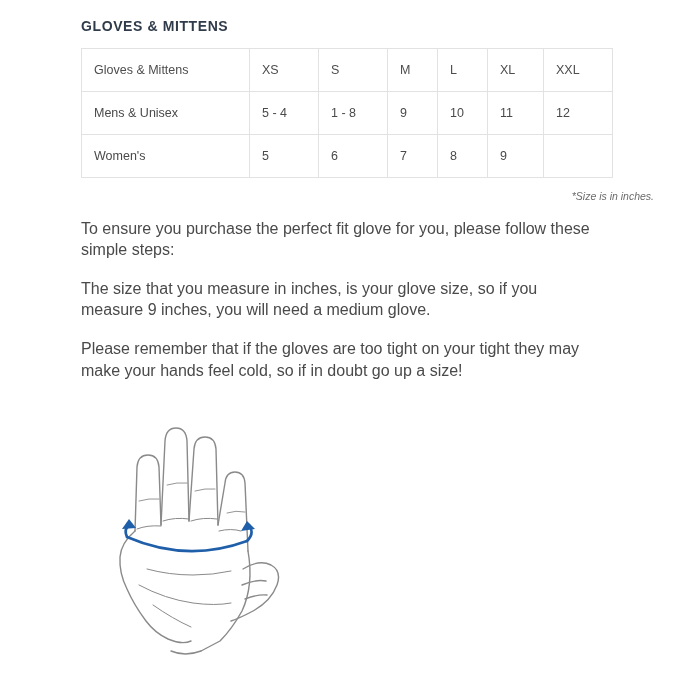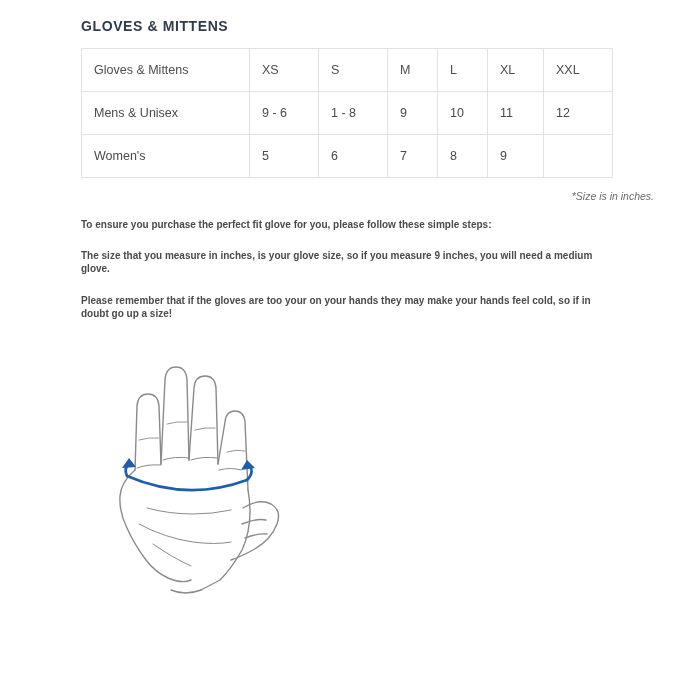--- a/index.html
+++ b/index.html
@@ -56,26 +56,25 @@
     color: #4d4d4d;
   }
   .note {
     font-size: 10.5px;
     font-style: italic;
     color: #6b6b6b;
     margin: 12px 0 0 0;
     text-align: right;
   }
   .para {
-    font-size: 10px;
+    font-size: 16px;
     line-height: 1.32;
     color: #4a4a4a;
     margin: 18px 0 0 0;
     max-width: 520px;
-    font-weight: bold;
   }
   .para.first { margin-top: 16px; }
   .hand-wrap {
     margin-top: 28px;
     margin-left: 10px;
   }
 </style>
 </head>
 <body>
 
@@ -100,21 +99,21 @@
         <th>S</th>
         <th>M</th>
         <th>L</th>
         <th>XL</th>
         <th>XXL</th>
       </tr>
     </thead>
     <tbody>
       <tr>
         <td>Mens &amp; Unisex</td>
-        <td>9 - 6</td>
+        <td>5 - 4</td>
         <td>1 - 8</td>
         <td>9</td>
         <td>10</td>
         <td>11</td>
         <td>12</td>
       </tr>
       <tr>
         <td>Women's</td>
         <td>5</td>
         <td>6</td>
@@ -123,21 +122,21 @@
         <td>9</td>
         <td></td>
       </tr>
     </tbody>
   </table>
 
   <p class="note">*Size is in inches.</p>
 
   <p class="para first">To ensure you purchase the perfect fit glove for you, please follow these simple steps:</p>
   <p class="para">The size that you measure in inches, is your glove size, so if you measure 9 inches, you will need a medium glove.</p>
-  <p class="para">Please remember that if the gloves are too your on your hands they may make your hands feel cold, so if in doubt go up a size!</p>
+  <p class="para">Please remember that if the gloves are too tight on your tight they may make your hands feel cold, so if in doubt go up a size!</p>
 
   <div class="hand-wrap">
     <svg width="220" height="250" viewBox="0 0 220 250">
       <g fill="none" stroke="#8a8a8a" stroke-width="1.4" stroke-linecap="round" stroke-linejoin="round">
 
         <path d="M44 122 L46 58 q1 -12 11 -12 q10 0 11 12 L70 116"></path>
 
         <path d="M70 116 L74 32 q1 -13 11 -13 q10 0 11 13 L98 112"></path>
 
         <path d="M98 112 L103 40 q1 -12 11 -12 q10 0 11 12 L127 116"></path>

